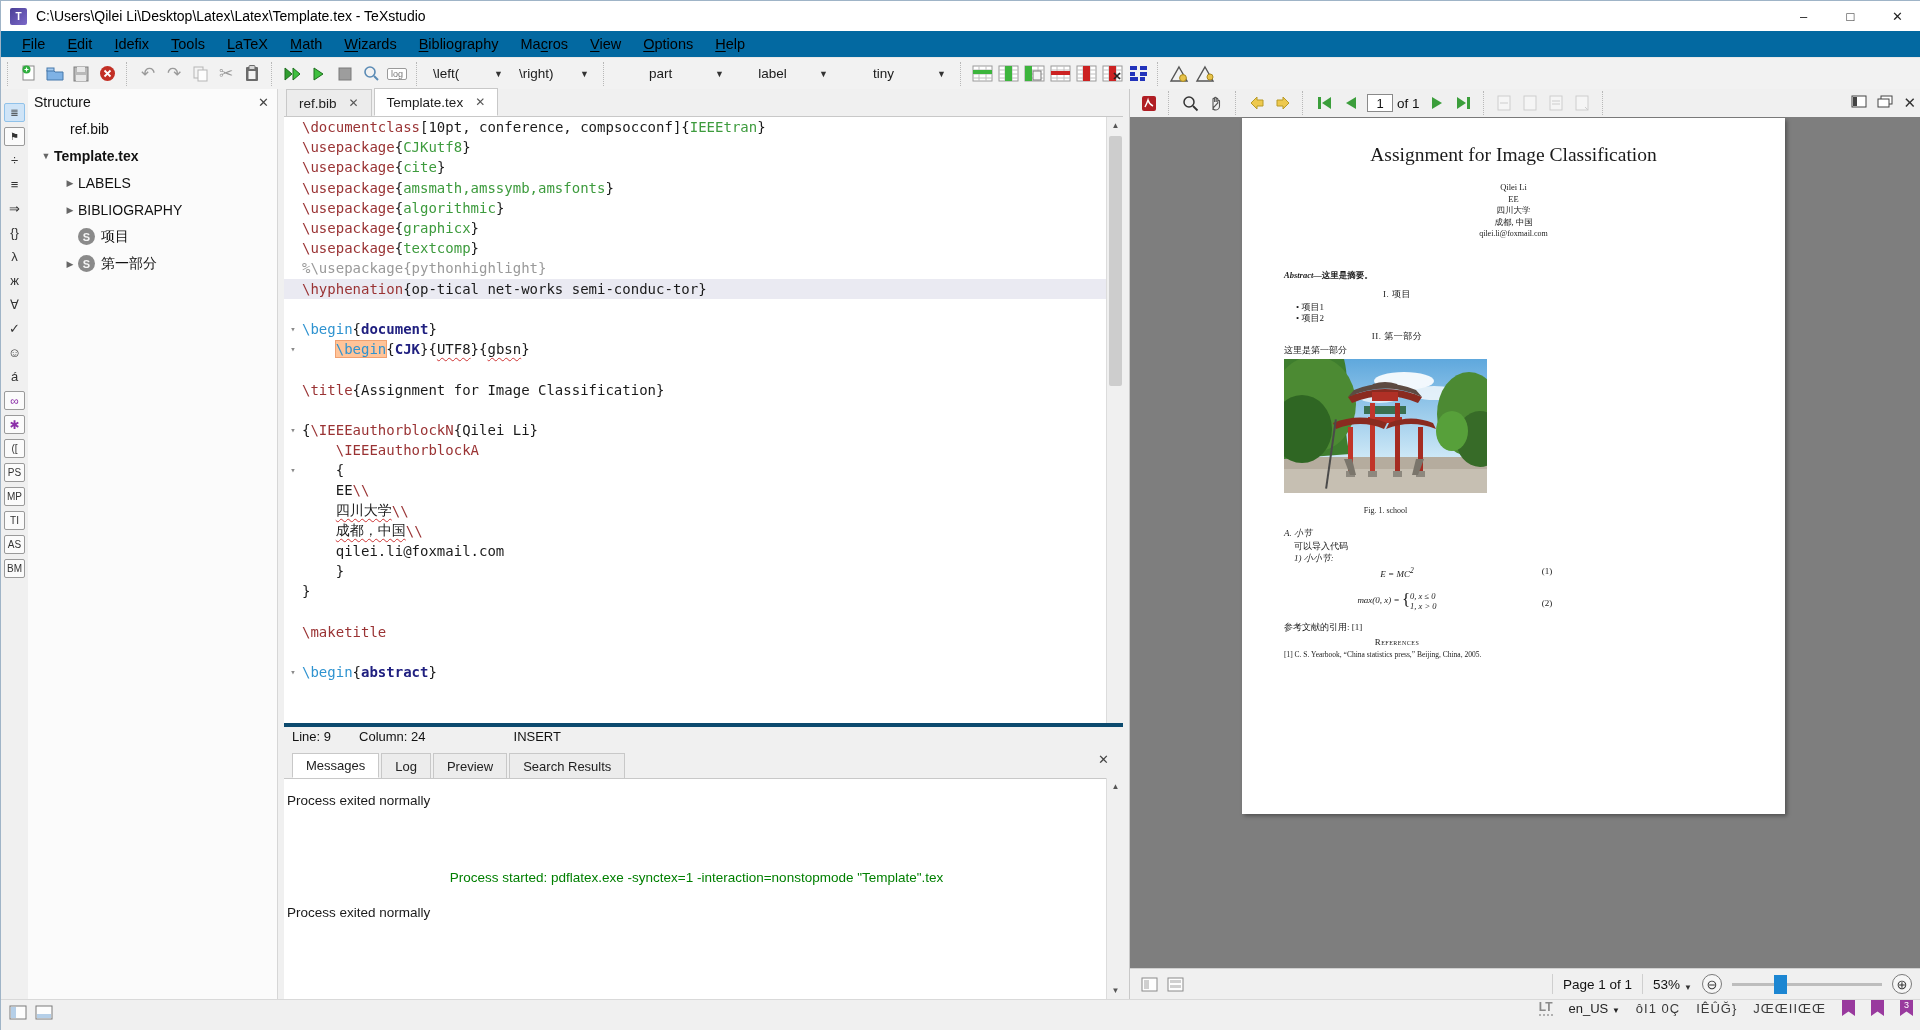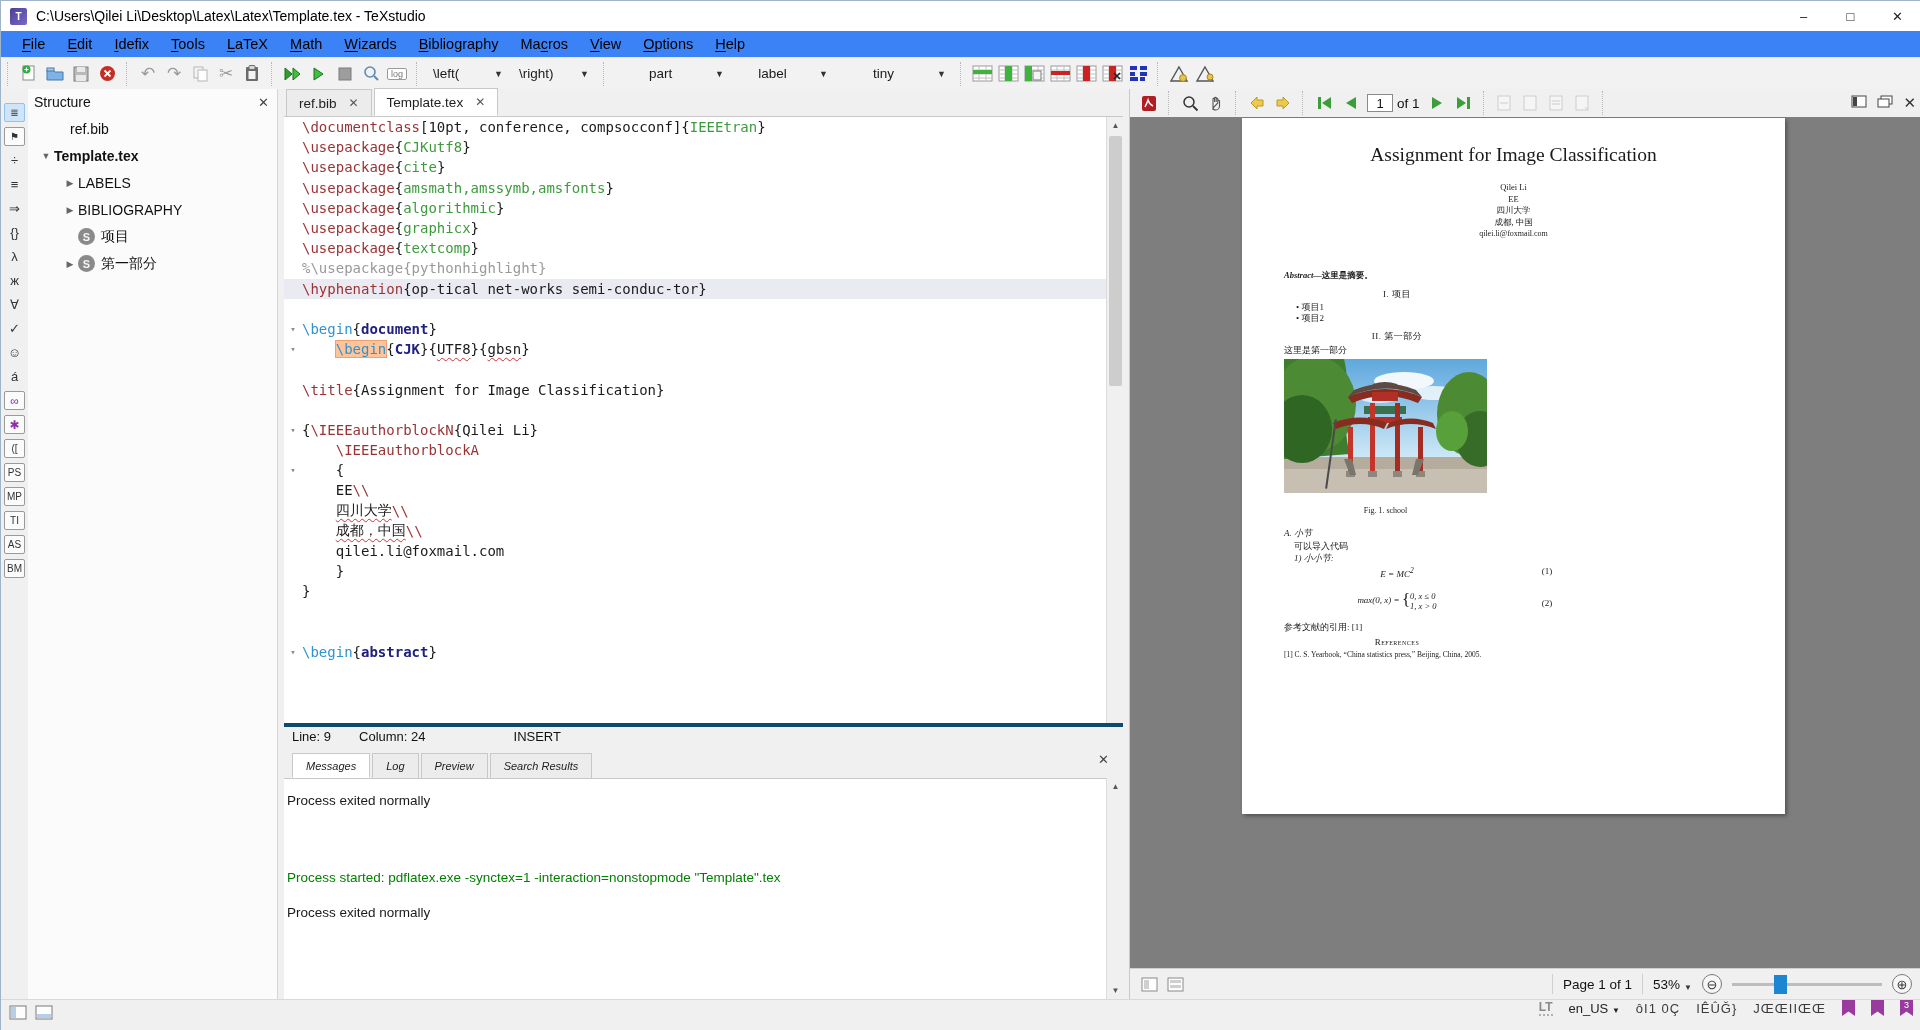--- a/index.html
+++ b/index.html
@@ -8,21 +8,21 @@
   .app { position:relative; width:1920px; height:1030px; background:#f0f0f0; border:1px solid #9fb4c7; }
 
   
   .titlebar { position:absolute; left:0; top:0; width:1920px; height:30px; background:#ffffff; display:flex; align-items:center; }
   .app-icon { width:17px; height:17px; margin-left:9px; border-radius:2px; background:linear-gradient(135deg,#4a3f96,#7b68c8); color:#fff; font-size:10px; display:flex; align-items:center; justify-content:center; font-weight:bold; }
   .title-text { margin-left:9px; font-size:14px; color:#000; }
   .win-btns { position:absolute; right:0; top:0; height:30px; display:flex; }
   .win-btn { width:47px; height:30px; display:flex; align-items:center; justify-content:center; font-size:13px; color:#222; }
 
   
-  .menubar { position:absolute; left:0; top:30px; width:1920px; height:27px; background:#3b82f6; display:flex; align-items:center; padding-left:10px; border-bottom:1px solid #e8e8e8; }
+  .menubar { position:absolute; left:0; top:30px; width:1920px; height:27px; background:#0369a1; display:flex; align-items:center; padding-left:10px; border-bottom:1px solid #e8e8e8; }
   .menu-item { font-size:14.5px; padding:3px 11px; color:#000; }
   .menu-item u { text-underline-offset:2px; }
 
   
   .toolbar { position:absolute; left:0; top:57px; width:1920px; height:31px; background:#f2f2f2; display:flex; align-items:center; }
   .tb-sep { width:5px; height:24px; border-left:1px dotted #b8b8b8; margin:0 4px 0 6px; }
   .tb-ico { width:26px; height:24px; display:flex; align-items:center; justify-content:center; }
   .tb-ico svg { display:block; }
   .tb-glyph { font-size:17px; color:#9a9a9a; }
   .combo { display:flex; align-items:center; justify-content:space-between; padding:0 8px; height:24px; min-width:86px; font-size:13.5px; color:#1a1a1a; }
@@ -65,21 +65,21 @@
   .tok-wavy { color:#1a1a1a; text-decoration:underline wavy #cc3333 1px; text-underline-offset:3px; }
   .line-hl { background:#eaeaf2; }
 
   .vscroll { position:absolute; right:0; top:28px; width:17px; height:628px; background:#f0f0f0; border-left:1px solid #dcdcdc; }
   .vscroll .sarrow { position:absolute; left:0; width:17px; height:17px; font-size:8px; color:#555; display:flex; align-items:center; justify-content:center; }
   .sthumb { position:absolute; left:2px; width:13px; background:#cdcdcd; border-radius:2px; }
 
   .editor-status { position:absolute; left:0; top:634px; width:839px; height:22px; background:#f0f0f0; border-top:4px solid #0c4a6e; display:flex; align-items:center; font-size:13px; color:#111; gap:28px; padding-left:8px; }
 
   .msg-tabs { position:absolute; left:0; top:656px; width:839px; height:33px; background:#f0f0f0; display:flex; align-items:flex-end; padding-left:8px; }
-  .msg-tab { height:25px; display:flex; align-items:center; padding:0 13px; font-size:11px; background:#ececec; border:1px solid #c8c8c8; border-bottom:none; margin-right:2px; color:#222;font-style:italic; }
+  .msg-tab { height:25px; display:flex; align-items:center; padding:0 13px; font-size:13px; background:#ececec; border:1px solid #c8c8c8; border-bottom:none; margin-right:2px; color:#222; }
   .msg-tab.active { background:#fff; border-bottom:1px solid #fff; }
   .msg-close { position:absolute; right:14px; bottom:6px; font-size:13px; color:#444; }
   .msg-body { position:absolute; left:0; top:689px; width:822px; height:216px; background:#fff; border-top:1px solid #c8c8c8; font-size:13.5px; padding:4px 0 0 2px; }
   .msg-entry { padding-left:1px; }
   .msg-scroll { position:absolute; right:0; top:689px; width:17px; height:221px; background:#f0f0f0; border-left:1px solid #dcdcdc; }
 
   
   .pdf { position:absolute; left:1128px; top:88px; width:792px; height:910px; background:#f0f0f0; border-left:1px solid #c8c8c8; }
   .pdf-toolbar { position:absolute; left:0; top:0; width:792px; height:28px; background:#f0f0f0; display:flex; align-items:center; padding-left:6px; }
   .pdf-tb-right { position:absolute; right:6px; top:0; height:28px; display:flex; align-items:center; gap:10px; color:#333; font-size:13px; }
@@ -407,20 +407,21 @@
         <div class="code-line"><span class="fold-col">▾</span><span class="tok-plain">{</span><span class="tok-cmd">\IEEEauthorblockN</span><span class="tok-plain">{Qilei Li}</span></div>
         <div class="code-line"><span class="fold-col"></span><span class="tok-plain">    </span><span class="tok-cmd">\IEEEauthorblockA</span></div>
         <div class="code-line"><span class="fold-col">▾</span><span class="tok-plain">    {</span></div>
         <div class="code-line"><span class="fold-col"></span><span class="tok-plain">    EE</span><span class="tok-cmd">\\</span></div>
         <div class="code-line"><span class="fold-col"></span><span class="tok-plain">    </span><span class="tok-wavy">四川大学</span><span class="tok-cmd">\\</span></div>
         <div class="code-line"><span class="fold-col"></span><span class="tok-plain">    </span><span class="tok-wavy">成都，中国</span><span class="tok-cmd">\\</span></div>
         <div class="code-line"><span class="fold-col"></span><span class="tok-plain">    qilei.li@foxmail.com</span></div>
         <div class="code-line"><span class="fold-col"></span><span class="tok-plain">    }</span></div>
         <div class="code-line"><span class="fold-col"></span><span class="tok-plain">}</span></div>
         <div class="code-line"><span class="fold-col"></span></div>
+        <div class="code-line"><span class="fold-col"></span><span class="tok-cmd">\maketitle</span></div>
         <div class="code-line"><span class="fold-col"></span></div>
         <div class="code-line"><span class="fold-col">▾</span><span class="tok-begin">\begin</span><span class="tok-plain">{</span><span class="tok-env">abstract</span><span class="tok-plain">}</span></div>
       </div>
     <div class="vscroll">
       <div class="sarrow" style="top:0">▲</div>
       <div class="sarrow" style="bottom:0">▼</div>
       <div class="sthumb" style="top:19px; height:250px"></div>
     </div>
     <div class="editor-status">
       <span>Line: 9</span>
@@ -429,21 +430,21 @@
     </div>
     <div class="msg-tabs" id="msg-tabbar">
         <div class="msg-tab active">Messages</div>
         <div class="msg-tab">Log</div>
         <div class="msg-tab">Preview</div>
         <div class="msg-tab">Search Results</div>
       </div>
     <span class="msg-close" style="position:absolute; top:663px; right:14px;">✕</span>
     <div class="msg-body" id="msg-body">
         <div class="msg-entry" style="margin-top: 10px; color: rgb(26, 26, 26);">Process exited normally</div>
-        <div class="msg-entry" style="margin-top: 62px; color: rgb(0, 127, 0);">Process started: pdflatex.exe -synctex=1 -interaction=nonstopmode "Template".tex</div>
+        <div class="msg-entry" style="margin-top: 62px; color: rgb(0, 127, 0); text-align: center;">Process started: pdflatex.exe -synctex=1 -interaction=nonstopmode "Template".tex</div>
         <div class="msg-entry" style="margin-top: 20px; color: rgb(26, 26, 26);">Process exited normally</div>
       </div>
     <div class="msg-scroll">
       <div class="sarrow" style="top:0; position:absolute; width:17px; height:17px; font-size:8px; color:#555; display:flex; align-items:center; justify-content:center;">▲</div>
       <div class="sarrow" style="bottom:0; position:absolute; width:17px; height:17px; font-size:8px; color:#555; display:flex; align-items:center; justify-content:center;">▼</div>
     </div>
   </div>
 
   <div class="pdf">
     <div class="pdf-toolbar">

